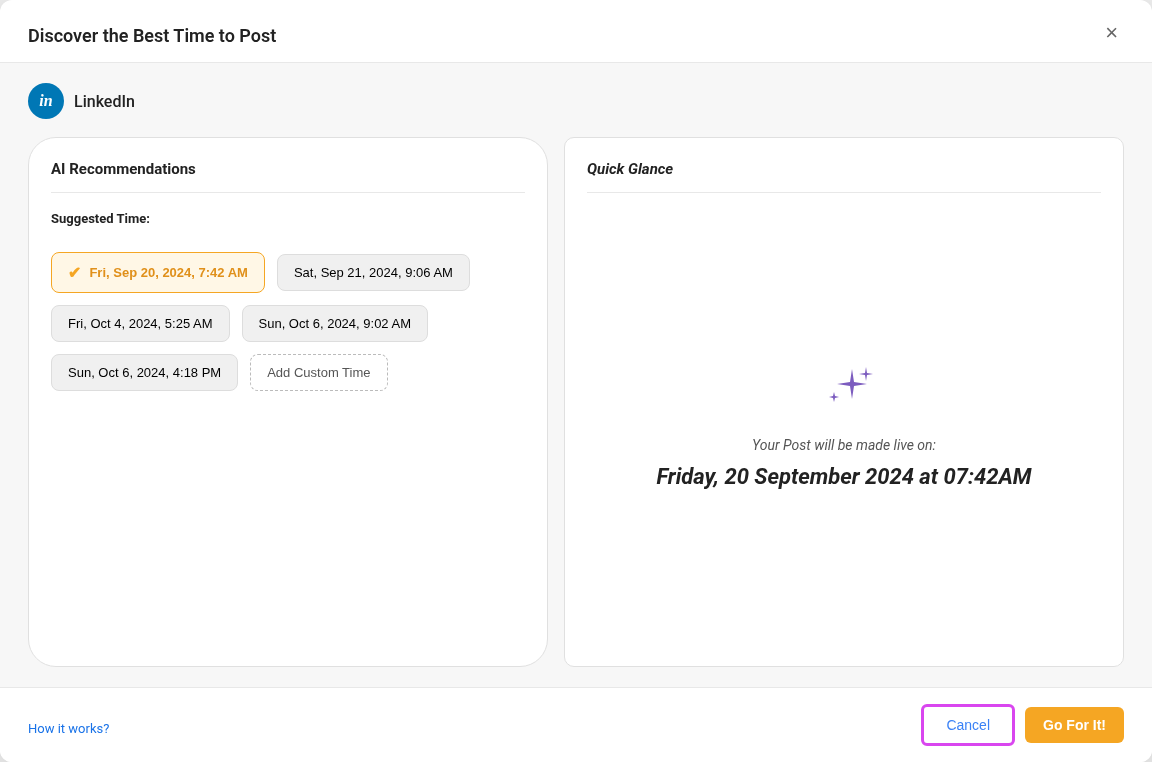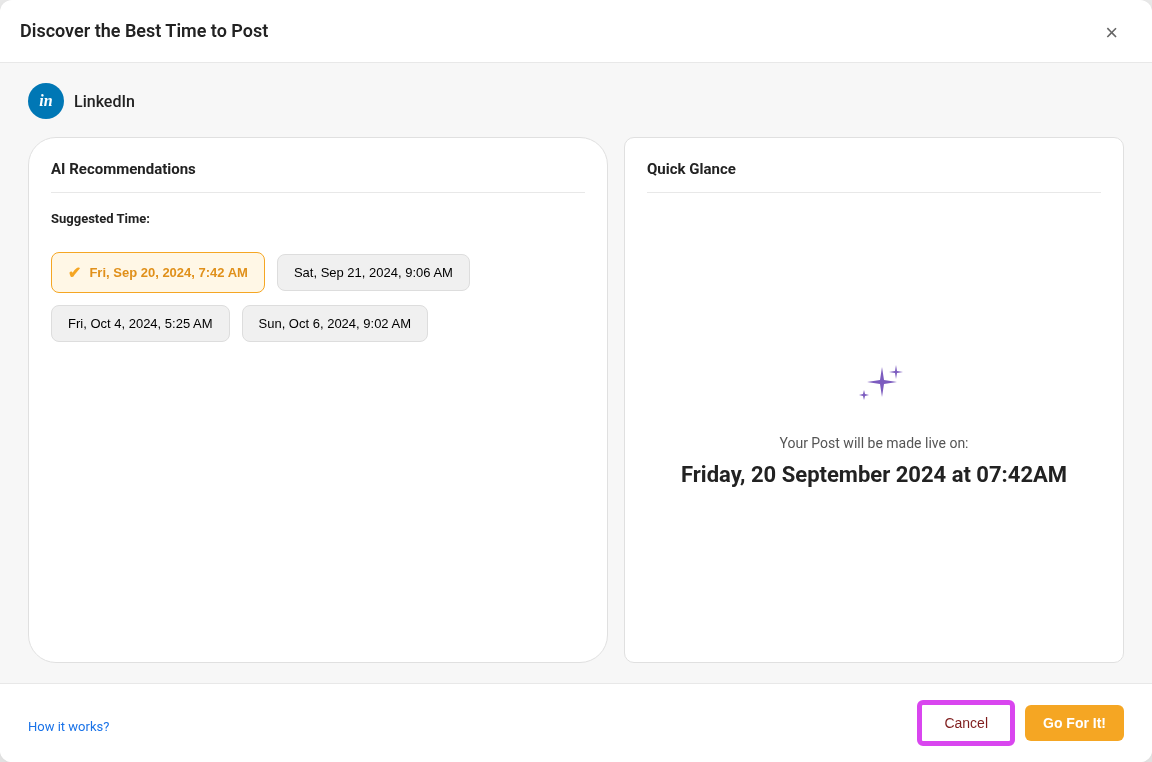--- a/index.html
+++ b/index.html
@@ -17,23 +17,23 @@
       background: #fff;
       border-radius: 12px;
       box-shadow: 0 8px 40px rgba(0,0,0,0.18);
       display: flex;
       flex-direction: column;
       position: relative;
       overflow: hidden;
     }
     .modal-header {
       display: flex;
-      align-items: flex-start;
+      align-items: flex-end;
       justify-content: space-between;
-      padding: 20px 28px 16px 20px;
+      padding: 20px 28px 16px 28px;
       border-bottom: 1px solid #e8e8e8;
     }
     .modal-title {
       font-size: 18px;
       font-weight: 600;
       color: #222;
     }
     .close-btn {
       background: none;
       border: none;
@@ -85,23 +85,24 @@
       background: #fff;
       border: 1px solid #e0e0e0;
       border-radius: 10px;
       padding: 22px;
     }
     .left-panel {
       flex: 1;
       border-radius: 28px;
     }
     .right-panel {
-      width: 500px;
-      display: flex;
-      flex-direction: column;
+      width: 560px;
+      display: flex;
+      flex-direction: column;
+      font-style: italic;
     }
     .panel-title {
       font-size: 15px;
       font-weight: 700;
       color: #222;
       margin-bottom: 18px;
       padding-bottom: 14px;
       border-bottom: 1px solid #e8e8e8;
     }
     .suggested-label {
@@ -200,25 +201,25 @@
       cursor: pointer;
       margin-top: 6px;
     }
     .footer-buttons {
       display: flex;
       gap: 10px;
       align-items: center;
     }
     .cancel-btn {
       background: #fff;
-      border: 5px solid #d946ef;
+      border: 3px solid #d946ef;
       border-radius: 6px;
       padding: 10px 22px;
       font-size: 14px;
-      color: #7f1d1d;
+      color: #3b82f6;
       cursor: pointer;
       font-weight: 500;
     }
     .go-for-it-btn {
       background: #f5a623;
       border: none;
       border-radius: 6px;
       padding: 10px 18px;
       font-size: 14px;
       color: #fff;
@@ -258,20 +259,24 @@
               <span>Fri, Sep 20, 2024, 7:42 AM</span>
             </button>
             <button class="time-slot">Sat, Sep 21, 2024, 9:06 AM</button>
           </div>
 
           <div class="time-row">
             <button class="time-slot">Fri, Oct 4, 2024, 5:25 AM</button>
             <button class="time-slot">Sun, Oct 6, 2024, 9:02 AM</button>
           </div>
 
+          <div class="time-row">
+            <button class="time-slot">Sun, Oct 6, 2024, 4:18 PM</button>
+            <button class="add-custom-btn">Add Custom Time</button>
+          </div>
         </div>
       </div>
 
       <div class="panel right-panel quick-glance-panel">
         <div class="panel-title">Quick Glance</div>
         <div class="quick-glance-content">
           <div class="sparkles-icon">
             <svg width="60" height="50" viewBox="0 0 60 50" fill="none" xmlns="http://www.w3.org/2000/svg">
 
               <path d="M38 5 L40 18 L53 20 L40 22 L38 35 L36 22 L23 20 L36 18 Z" fill="#7c5cbf"></path>

